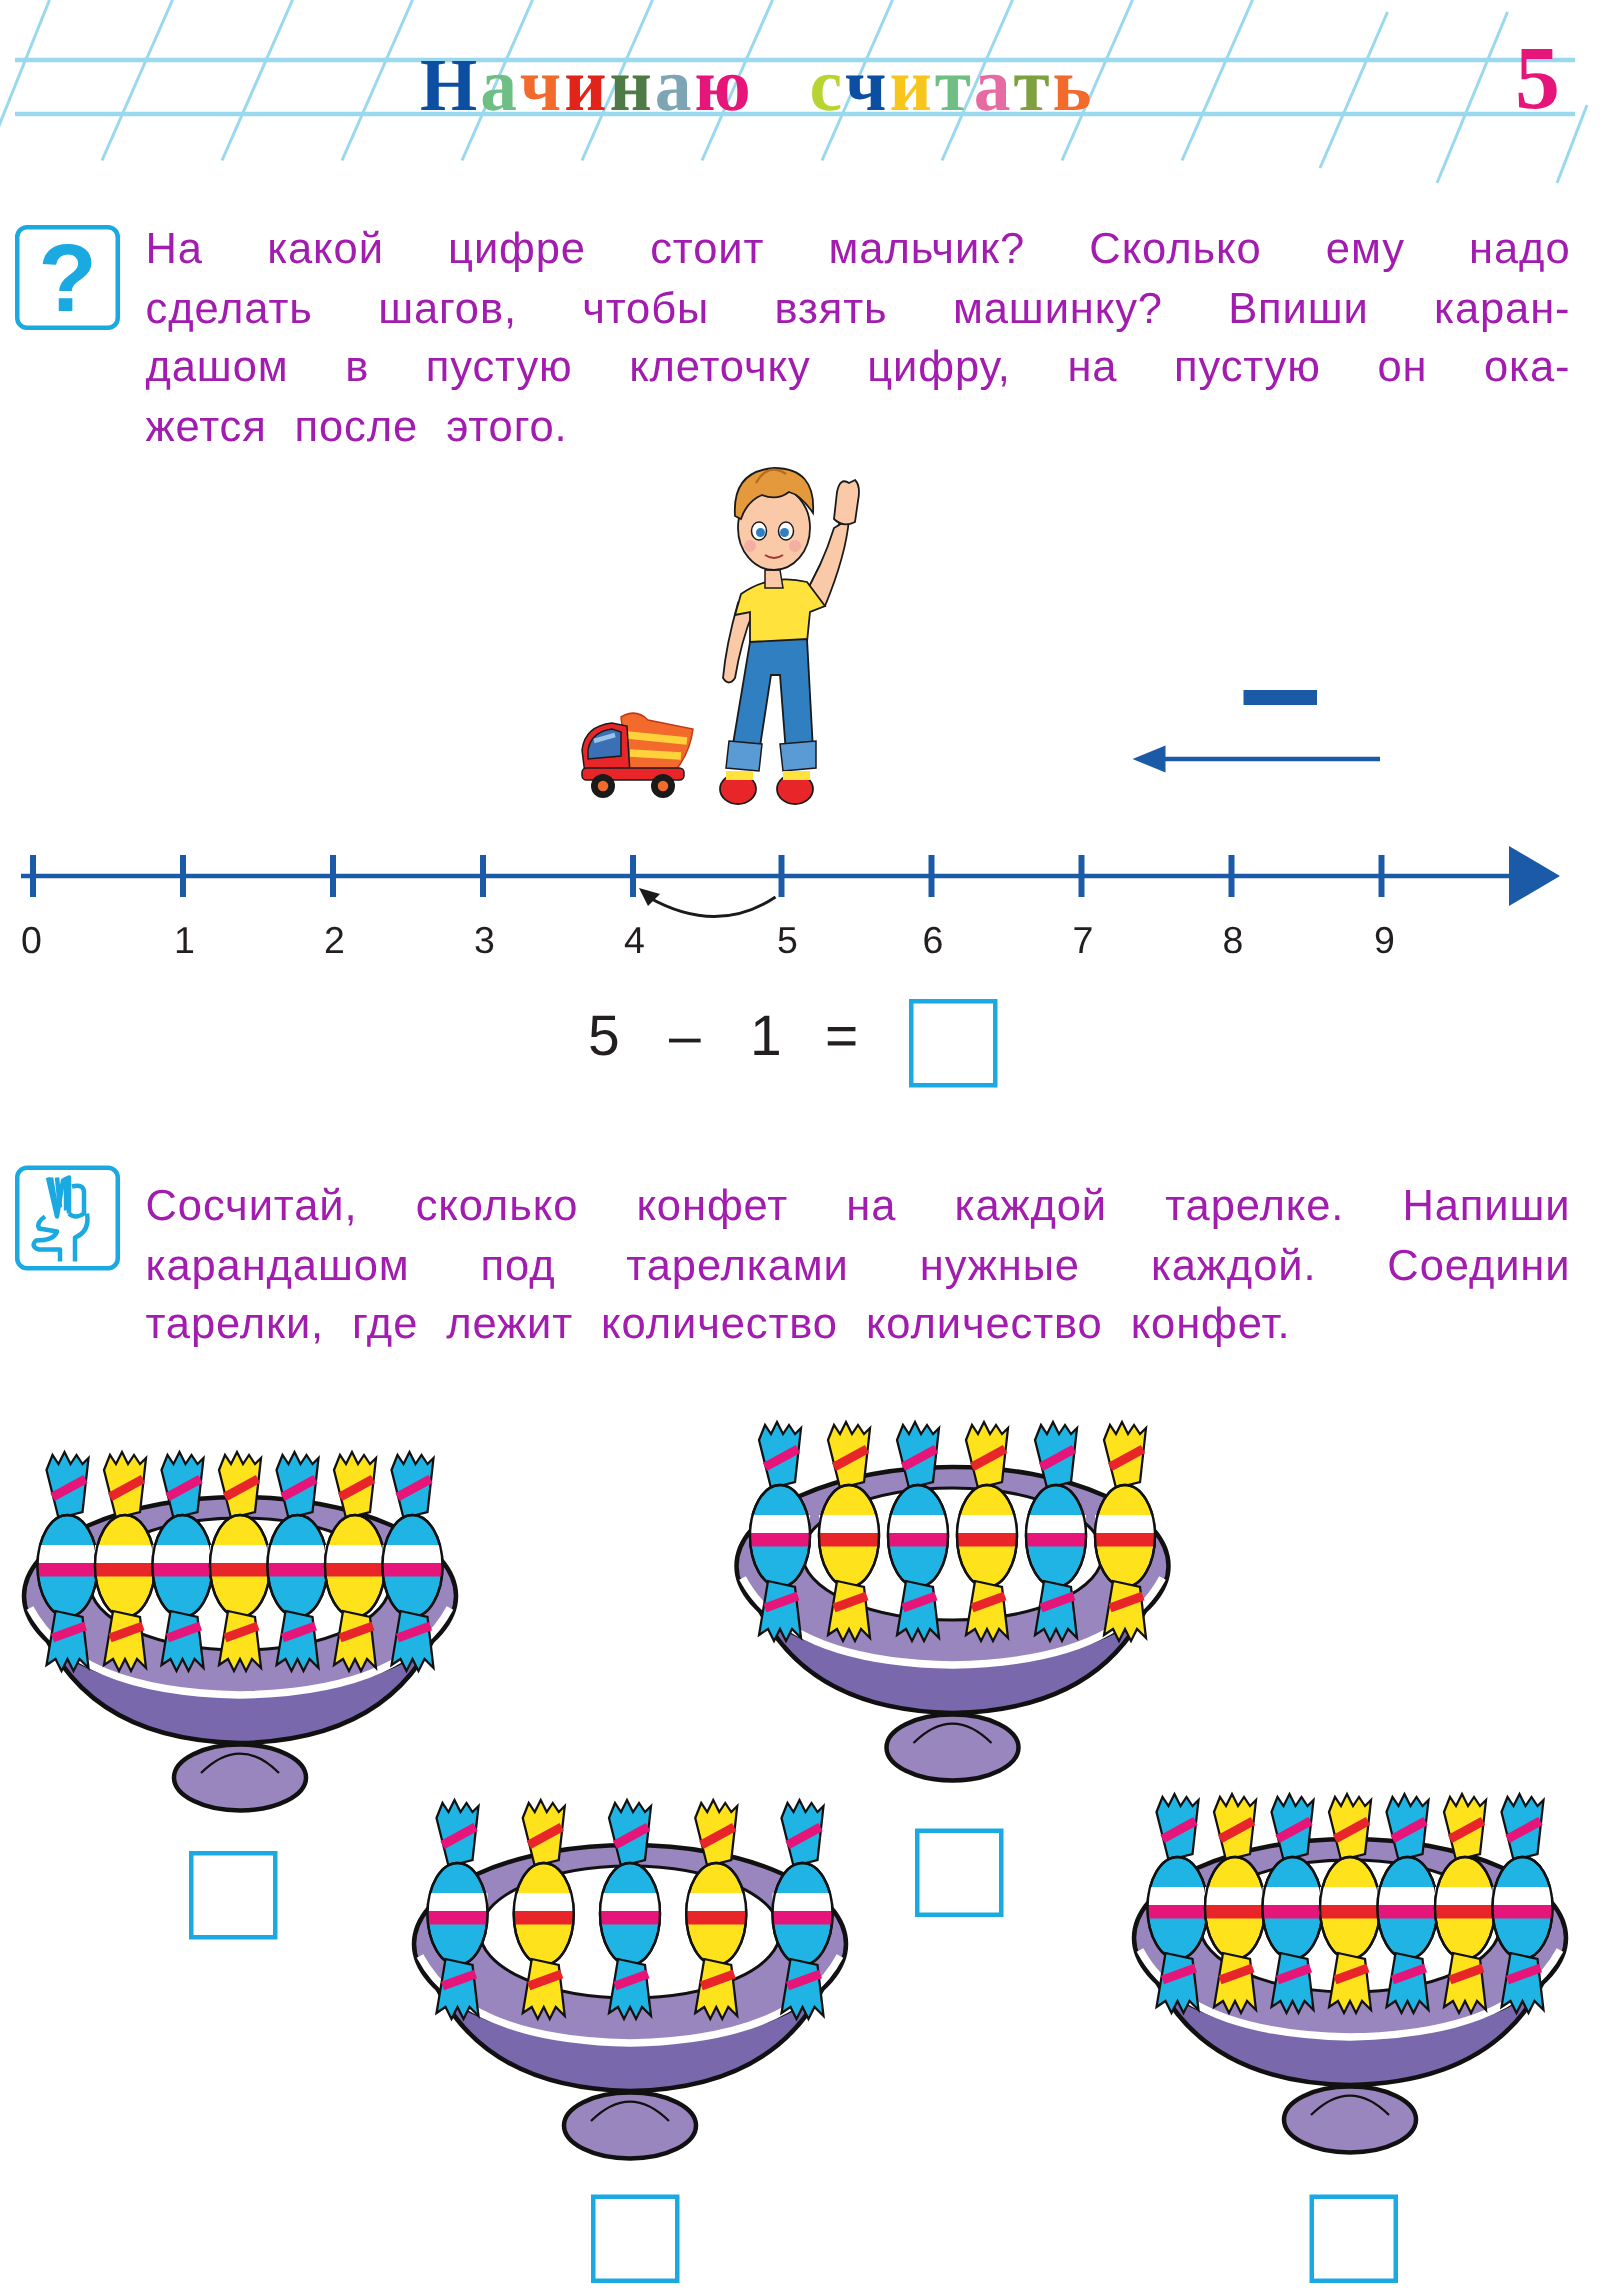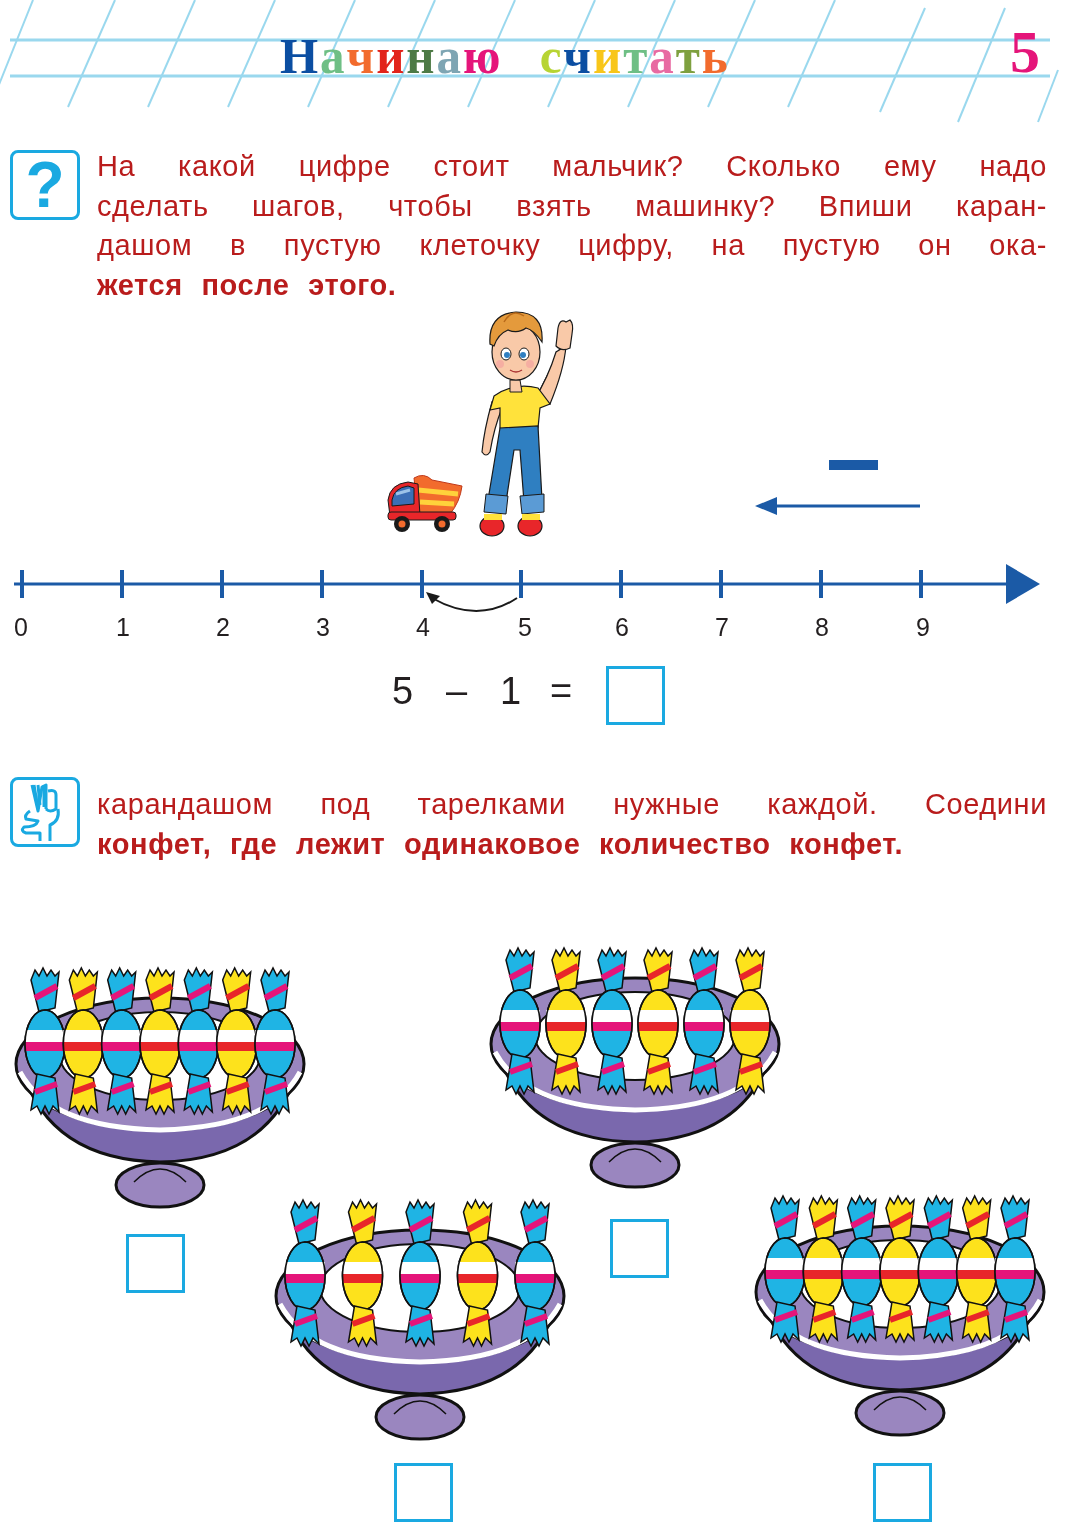--- a/index.html
+++ b/index.html
@@ -17,23 +17,23 @@
   .title .gap { width: 38px; }
   .page-num { position: absolute; top: 20px; left: 1010px; font-family: "Liberation Serif", "DejaVu Serif", serif;
               font-weight: bold; font-size: 60px; line-height: 64px; color: #e5157a; }
 
   
   .task-icon { position: absolute; width: 70px; height: 70px; border: 3px solid #1aa9e1; border-radius: 8px;
                box-sizing: border-box; background: #fff; display: flex; align-items: center; justify-content: center; }
   .task-icon .q { font-family: "Liberation Sans", sans-serif; font-weight: bold; font-size: 64px; line-height: 64px;
                   color: #1aa9e1; }
   .task-text { position: absolute; font-size: 29px; line-height: 39.5px; text-align: justify;
-               letter-spacing: 0.6px; word-spacing: 10px; color: #b91c1c; }
+               letter-spacing: 0.6px; word-spacing: 10px; color: #a21caf; }
   .task-text .ln { display: block; text-align-last: justify; white-space: nowrap; }
-  .task-text .ln.last { text-align-last: left; font-weight: bold; }
+  .task-text .ln.last { text-align-last: left; }
 
   
   #numline { position: absolute; left: 0; top: 540px; width: 1072px; height: 110px; }
   .tick-label { position: absolute; top: 613px; font-size: 25px; line-height: 28px; width: 30px; text-align: center; color: #231f20; }
 
   .equation { position: absolute; top: 668px; left: 390px; height: 50px; font-size: 38px; line-height: 46px; color: #231f20; }
   .equation span { position: absolute; white-space: nowrap; }
   .answer-box { position: absolute; border: 3px solid #1aa9e1; box-sizing: border-box; background: #fff; }
 
   svg { display: block; }
@@ -173,22 +173,23 @@
     <g fill="none" stroke="#1aa9e1" stroke-width="3" stroke-linejoin="round">
       <path d="M18 4 L22 28 M22 4 L24 24 M28 4 L28 26"></path>
       <path d="M16 4 L22 30 L26 6 L30 4 L30 28"></path>
       <path d="M32 10 Q40 8 40 14 L40 28 Q34 32 30 28"></path>
       <path d="M14 30 Q8 34 10 38 L22 40 Q20 46 8 46 Q4 50 10 52 L24 52 L24 60 M34 60 L34 44 Q44 40 42 28"></path>
     </g>
   </svg>
 </div>
 
 <div class="task-text" style="left:97px; top:785px; width:950px;">
+  <span class="ln">Сосчитай, сколько конфет на каждой тарелке. Напиши</span>
   <span class="ln">карандашом под тарелками нужные каждой. Соедини</span>
-  <span class="ln last">конфет, где лежит одинаковое количество конфет.</span>
+  <span class="ln last">тарелки, где лежит количество количество конфет.</span>
 </div>
 
 <svg class="abs bowl" style="left:10px; top:960px;" width="300" height="250" viewBox="0 0 300 250">
     <ellipse cx="150" cy="225" rx="44" ry="22" fill="#9a86bf" stroke="#111" stroke-width="3"></ellipse>
     <path d="M124 222 Q150 196 176 222" stroke="#111" stroke-width="1.5" fill="none"></path>
     <path d="M12 110 Q40 200 150 202 Q260 200 288 110 Z" fill="#7a68ad" stroke="#111" stroke-width="3"></path>
     <ellipse cx="150" cy="104" rx="144" ry="66" fill="#9a86bf" stroke="#111" stroke-width="3"></ellipse>
     <path d="M10 112 Q40 168 150 170 Q260 168 290 112" stroke="#fff" stroke-width="5" fill="none"></path>
     <ellipse cx="150" cy="96" rx="100" ry="44" fill="#fff" stroke="#111" stroke-width="2"></ellipse>
     <g transform="translate(0,8)">

